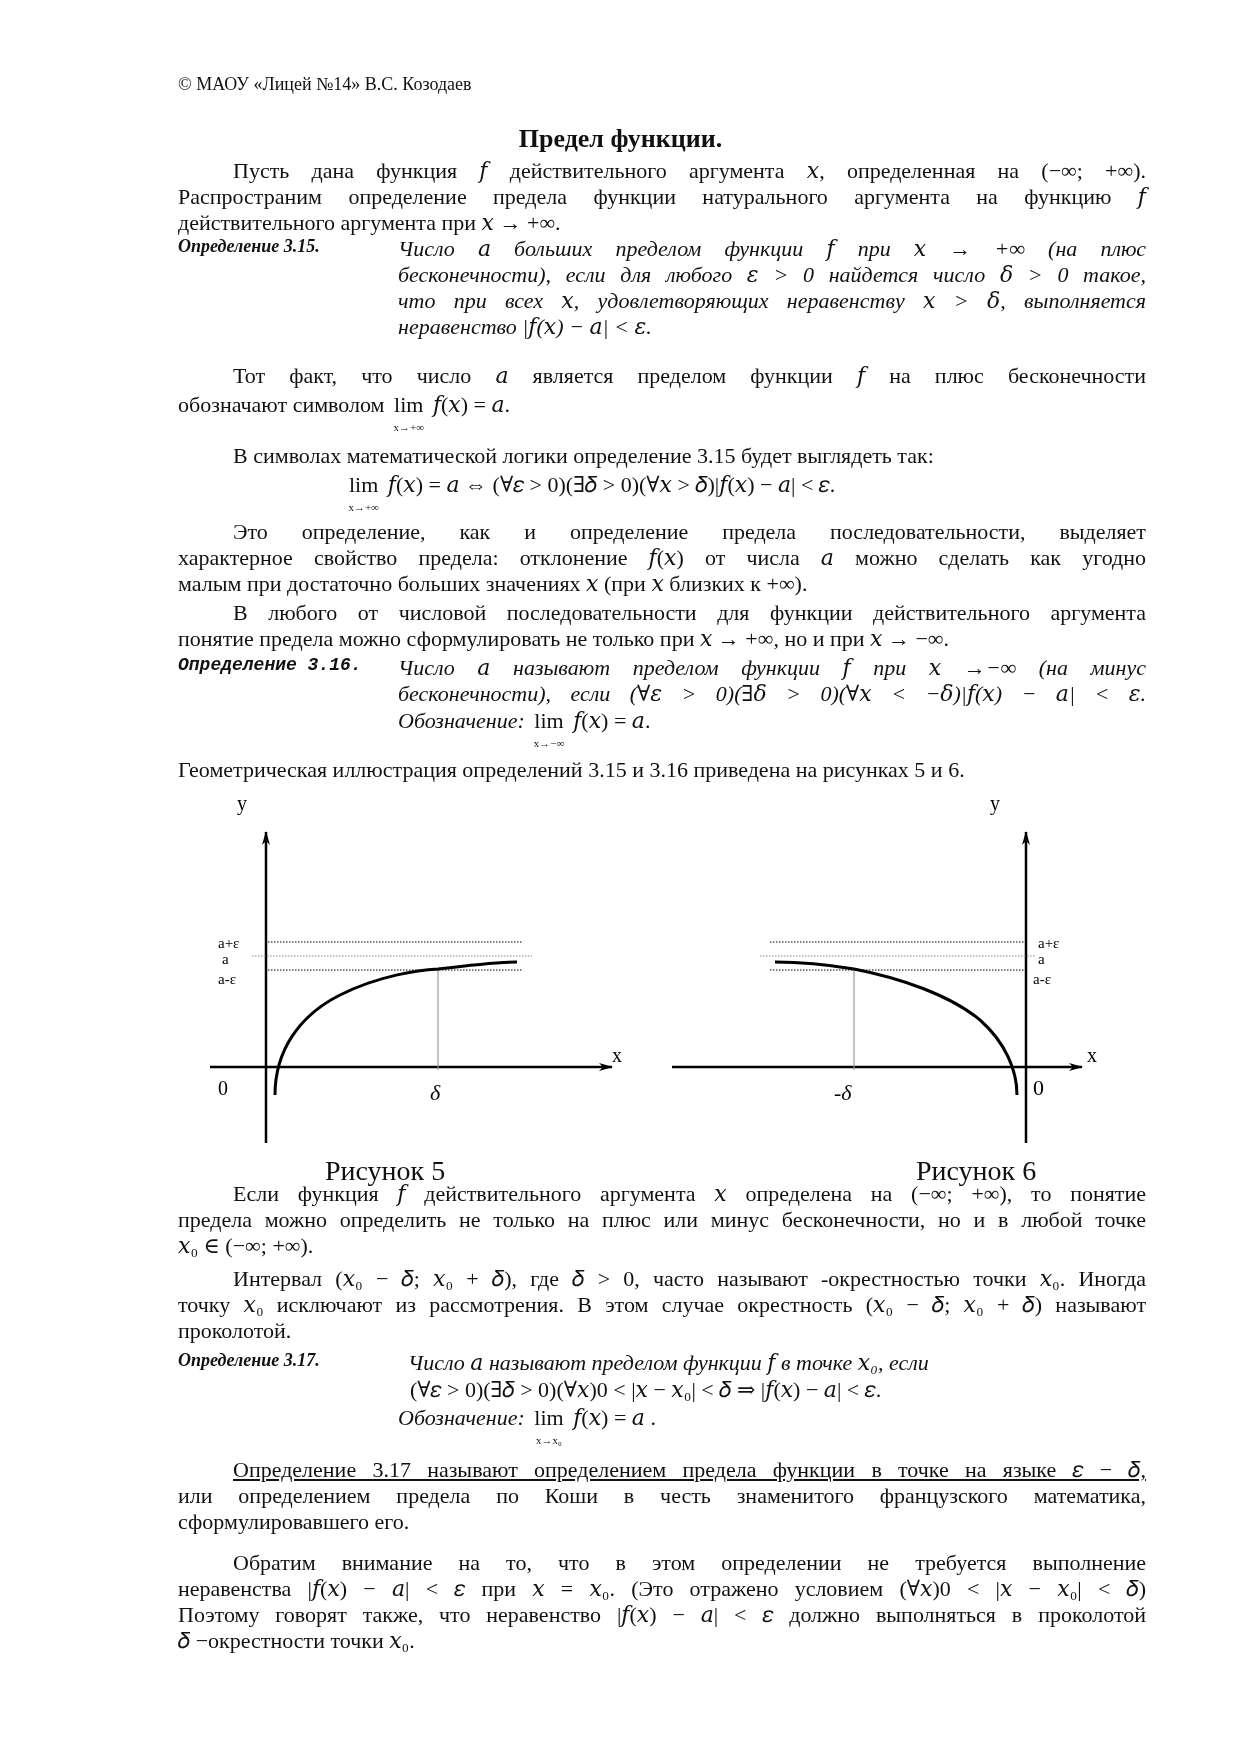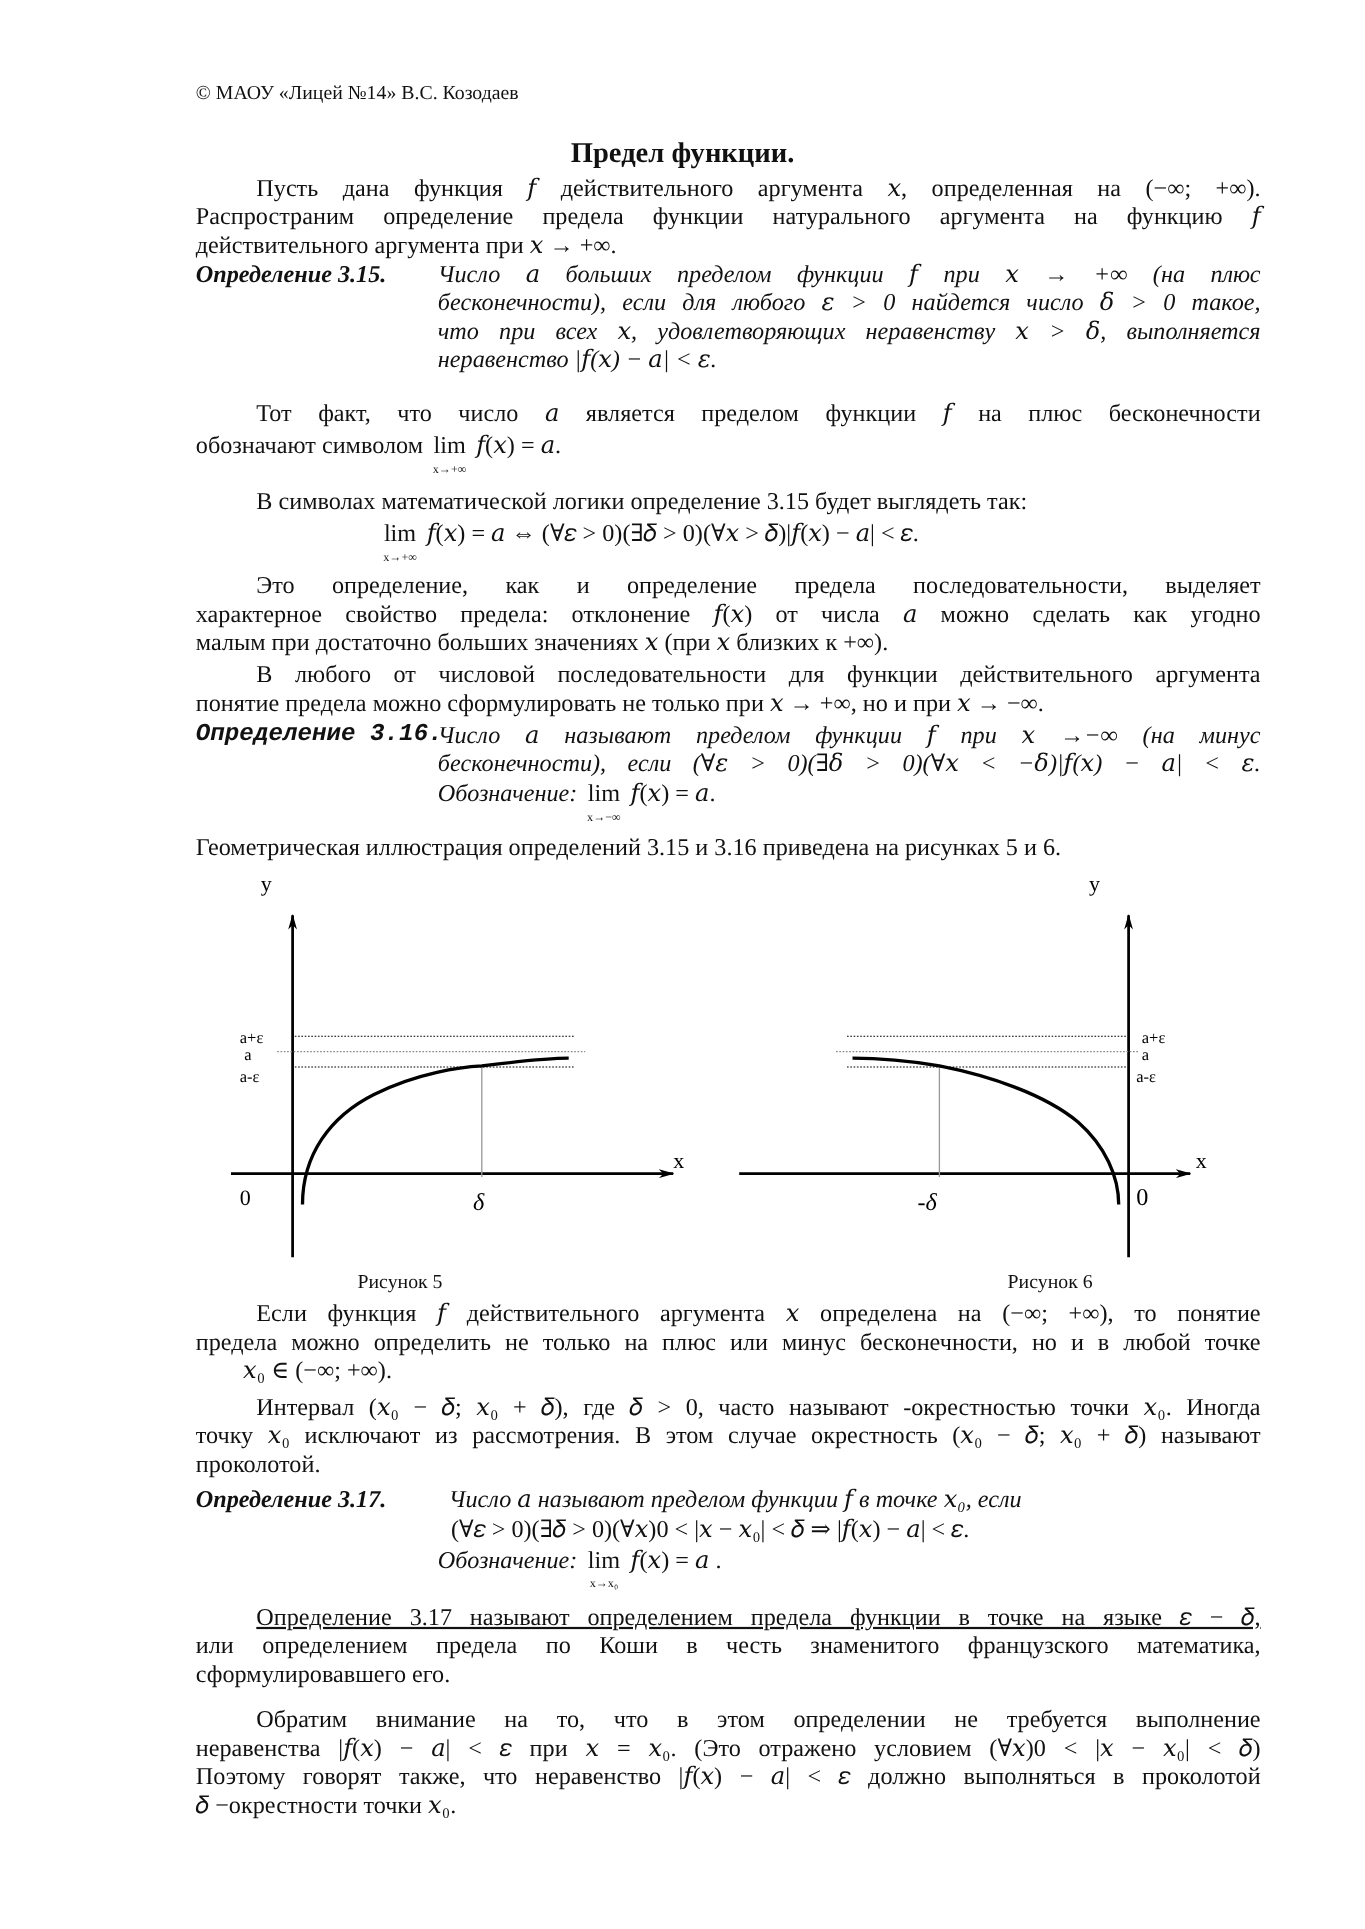--- a/index.html
+++ b/index.html
@@ -5,26 +5,26 @@
   html, body { margin: 0; padding: 0; background: #ffffff; }
   body { width: 1241px; height: 1754px; position: relative; overflow: hidden;
          font-family: "Liberation Serif", "DejaVu Serif", serif; color: #111; }
   .ln { position: absolute; white-space: nowrap; font-size: 22px; line-height: 26px; }
   .just { text-align: justify; text-align-last: justify; width: 968px; left: 178px; }
   .justd { text-align: justify; text-align-last: justify; }
   .ind { left: 233px; width: 913px; }
   .header { position: absolute; left: 178px; top: 74px; font-size: 18px; }
   .title { position: absolute; left: 0; width: 1241px; top: 124px; text-align: center;
            font-size: 26px; font-weight: bold; }
-  .def-label { position: absolute; left: 178px; font-weight: bold; font-style: italic; font-size: 22px; }
+  .def-label { position: absolute; left: 178px; font-weight: bold; font-style: italic; font-size: 18px; }
   .it { font-style: italic; }
   .lim { display: inline-block; position: relative; text-align: left; margin: 0 4px; }
   .lim .sub { position: absolute; left: 50%; transform: translateX(-50%); top: 22px;
               font-size: 11px; white-space: nowrap; }
-  .caption { position: absolute; font-size: 18px; }
+  .caption { position: absolute; font-size: 28px; }
   svg text { font-family: "Liberation Serif", "DejaVu Serif", serif; }
 </style>
 </head>
 <body>
 
 <div class="header">© МАОУ «Лицей №14» В.С. Козодаев</div>
 <div class="title">Предел функции.</div>
 
 <div class="ln ind justd" style="top:158px;">Пусть дана функция 𝑓 действительного аргумента 𝑥, определенная на (−∞; +∞).</div>
 <div class="ln just" style="top:184px;">Распространим определение предела функции натурального аргумента на функцию 𝑓</div>
@@ -107,21 +107,21 @@
     <text x="1038" y="174" font-size="15">a</text>
     <text x="1033" y="194" font-size="15">a-ε</text>
   </g>
 </svg>
 
 <div class="caption" style="left:325px; top:1155px;">Рисунок 5</div>
 <div class="caption" style="left:916px; top:1155px;">Рисунок 6</div>
 
 <div class="ln ind justd" style="top:1181px;">Если функция 𝑓 действительного аргумента 𝑥 определена на (−∞; +∞), то понятие</div>
 <div class="ln just" style="top:1207px;">предела можно определить не только на плюс или минус бесконечности, но и в любой точке</div>
-<div class="ln" style="top:1233px; left:178px;margin-left:43px;">𝑥₀ ∈ (−∞; +∞).</div>
+<div class="ln" style="top:1233px; left:178px;">𝑥₀ ∈ (−∞; +∞).</div>
 
 <div class="ln ind justd" style="top:1266px;">Интервал (𝑥₀ − 𝛿; 𝑥₀ + 𝛿), где 𝛿 &gt; 0, часто называют -окрестностью точки 𝑥₀. Иногда</div>
 <div class="ln just" style="top:1292px;">точку 𝑥₀ исключают из рассмотрения. В этом случае окрестность (𝑥₀ − 𝛿; 𝑥₀ + 𝛿) называют</div>
 <div class="ln" style="top:1318px; left:178px;">проколотой.</div>
 
 <div class="def-label" style="top:1350px;">Определение 3.17.</div>
 <div class="ln it" style="top:1350px; left:408px;">Число 𝑎 называют пределом функции 𝑓 в точке 𝑥₀, если</div>
 <div class="ln" style="top:1377px; left:410px;">(∀𝜀 &gt; 0)(∃𝛿 &gt; 0)(∀𝑥)0 &lt; |𝑥 − 𝑥₀| &lt; 𝛿 ⇒ |𝑓(𝑥) − 𝑎| &lt; 𝜀.</div>
 <div class="ln" style="top:1405px; left:398px;">
   <span class="it">Обозначение:</span>

